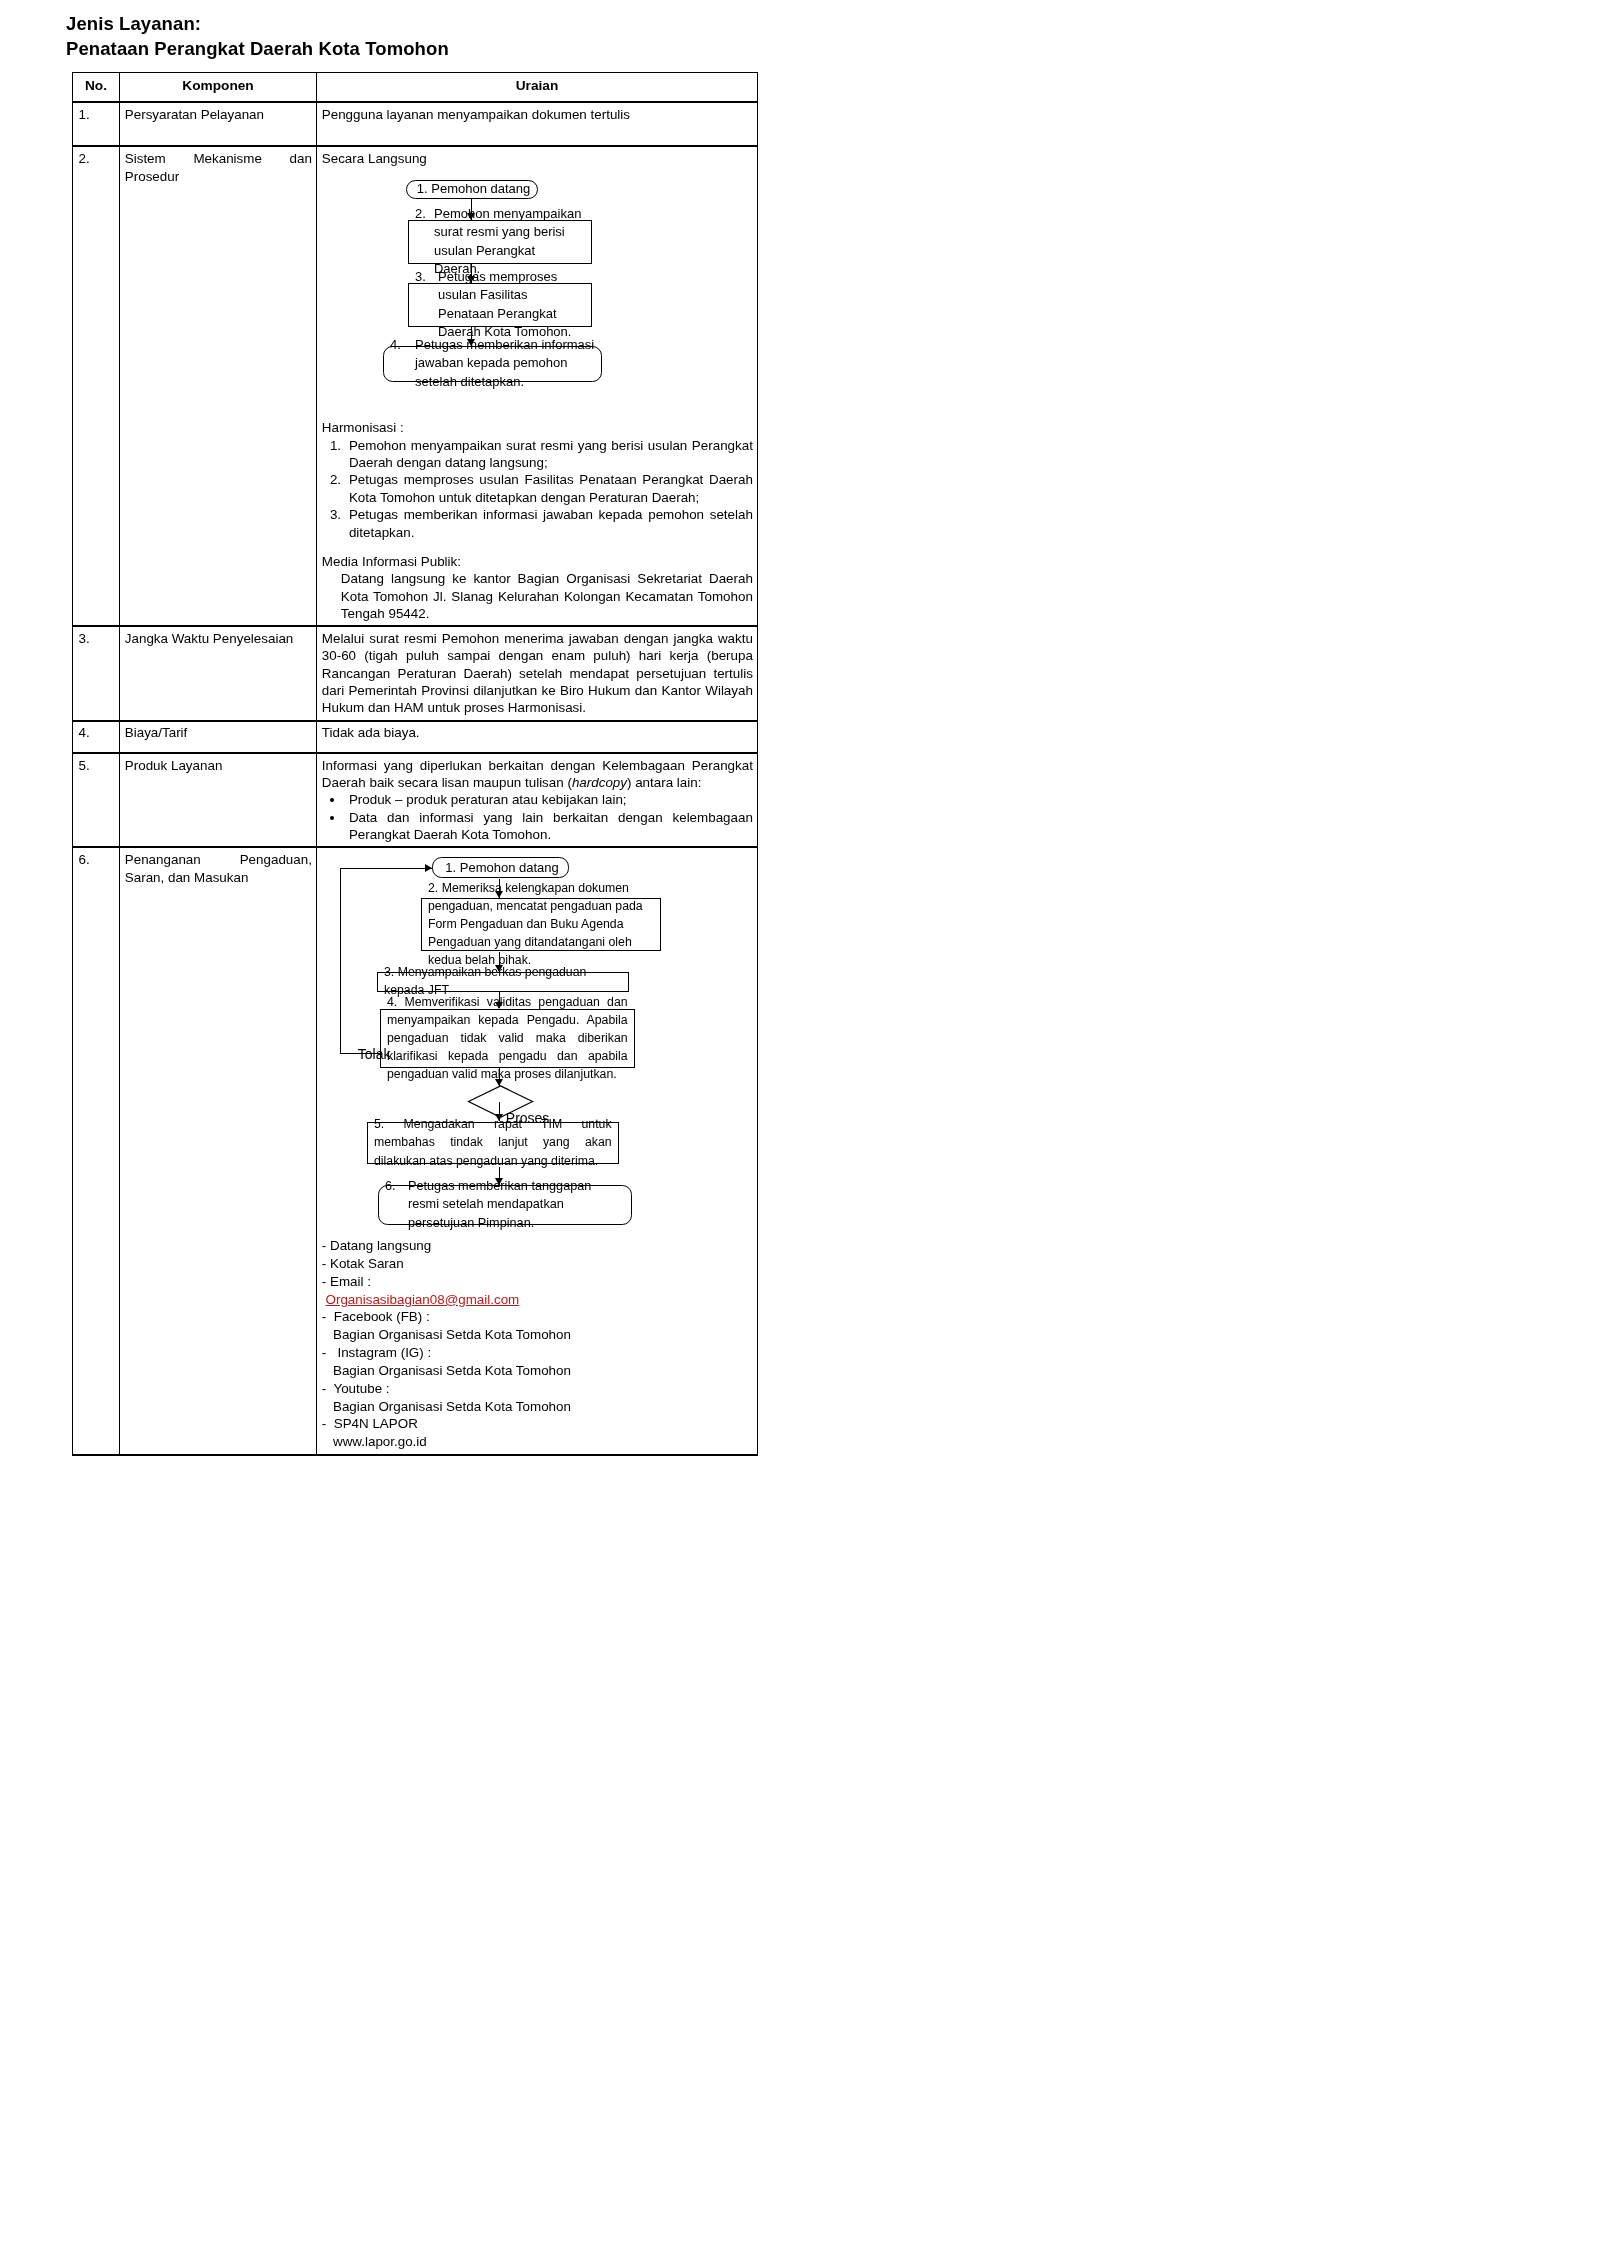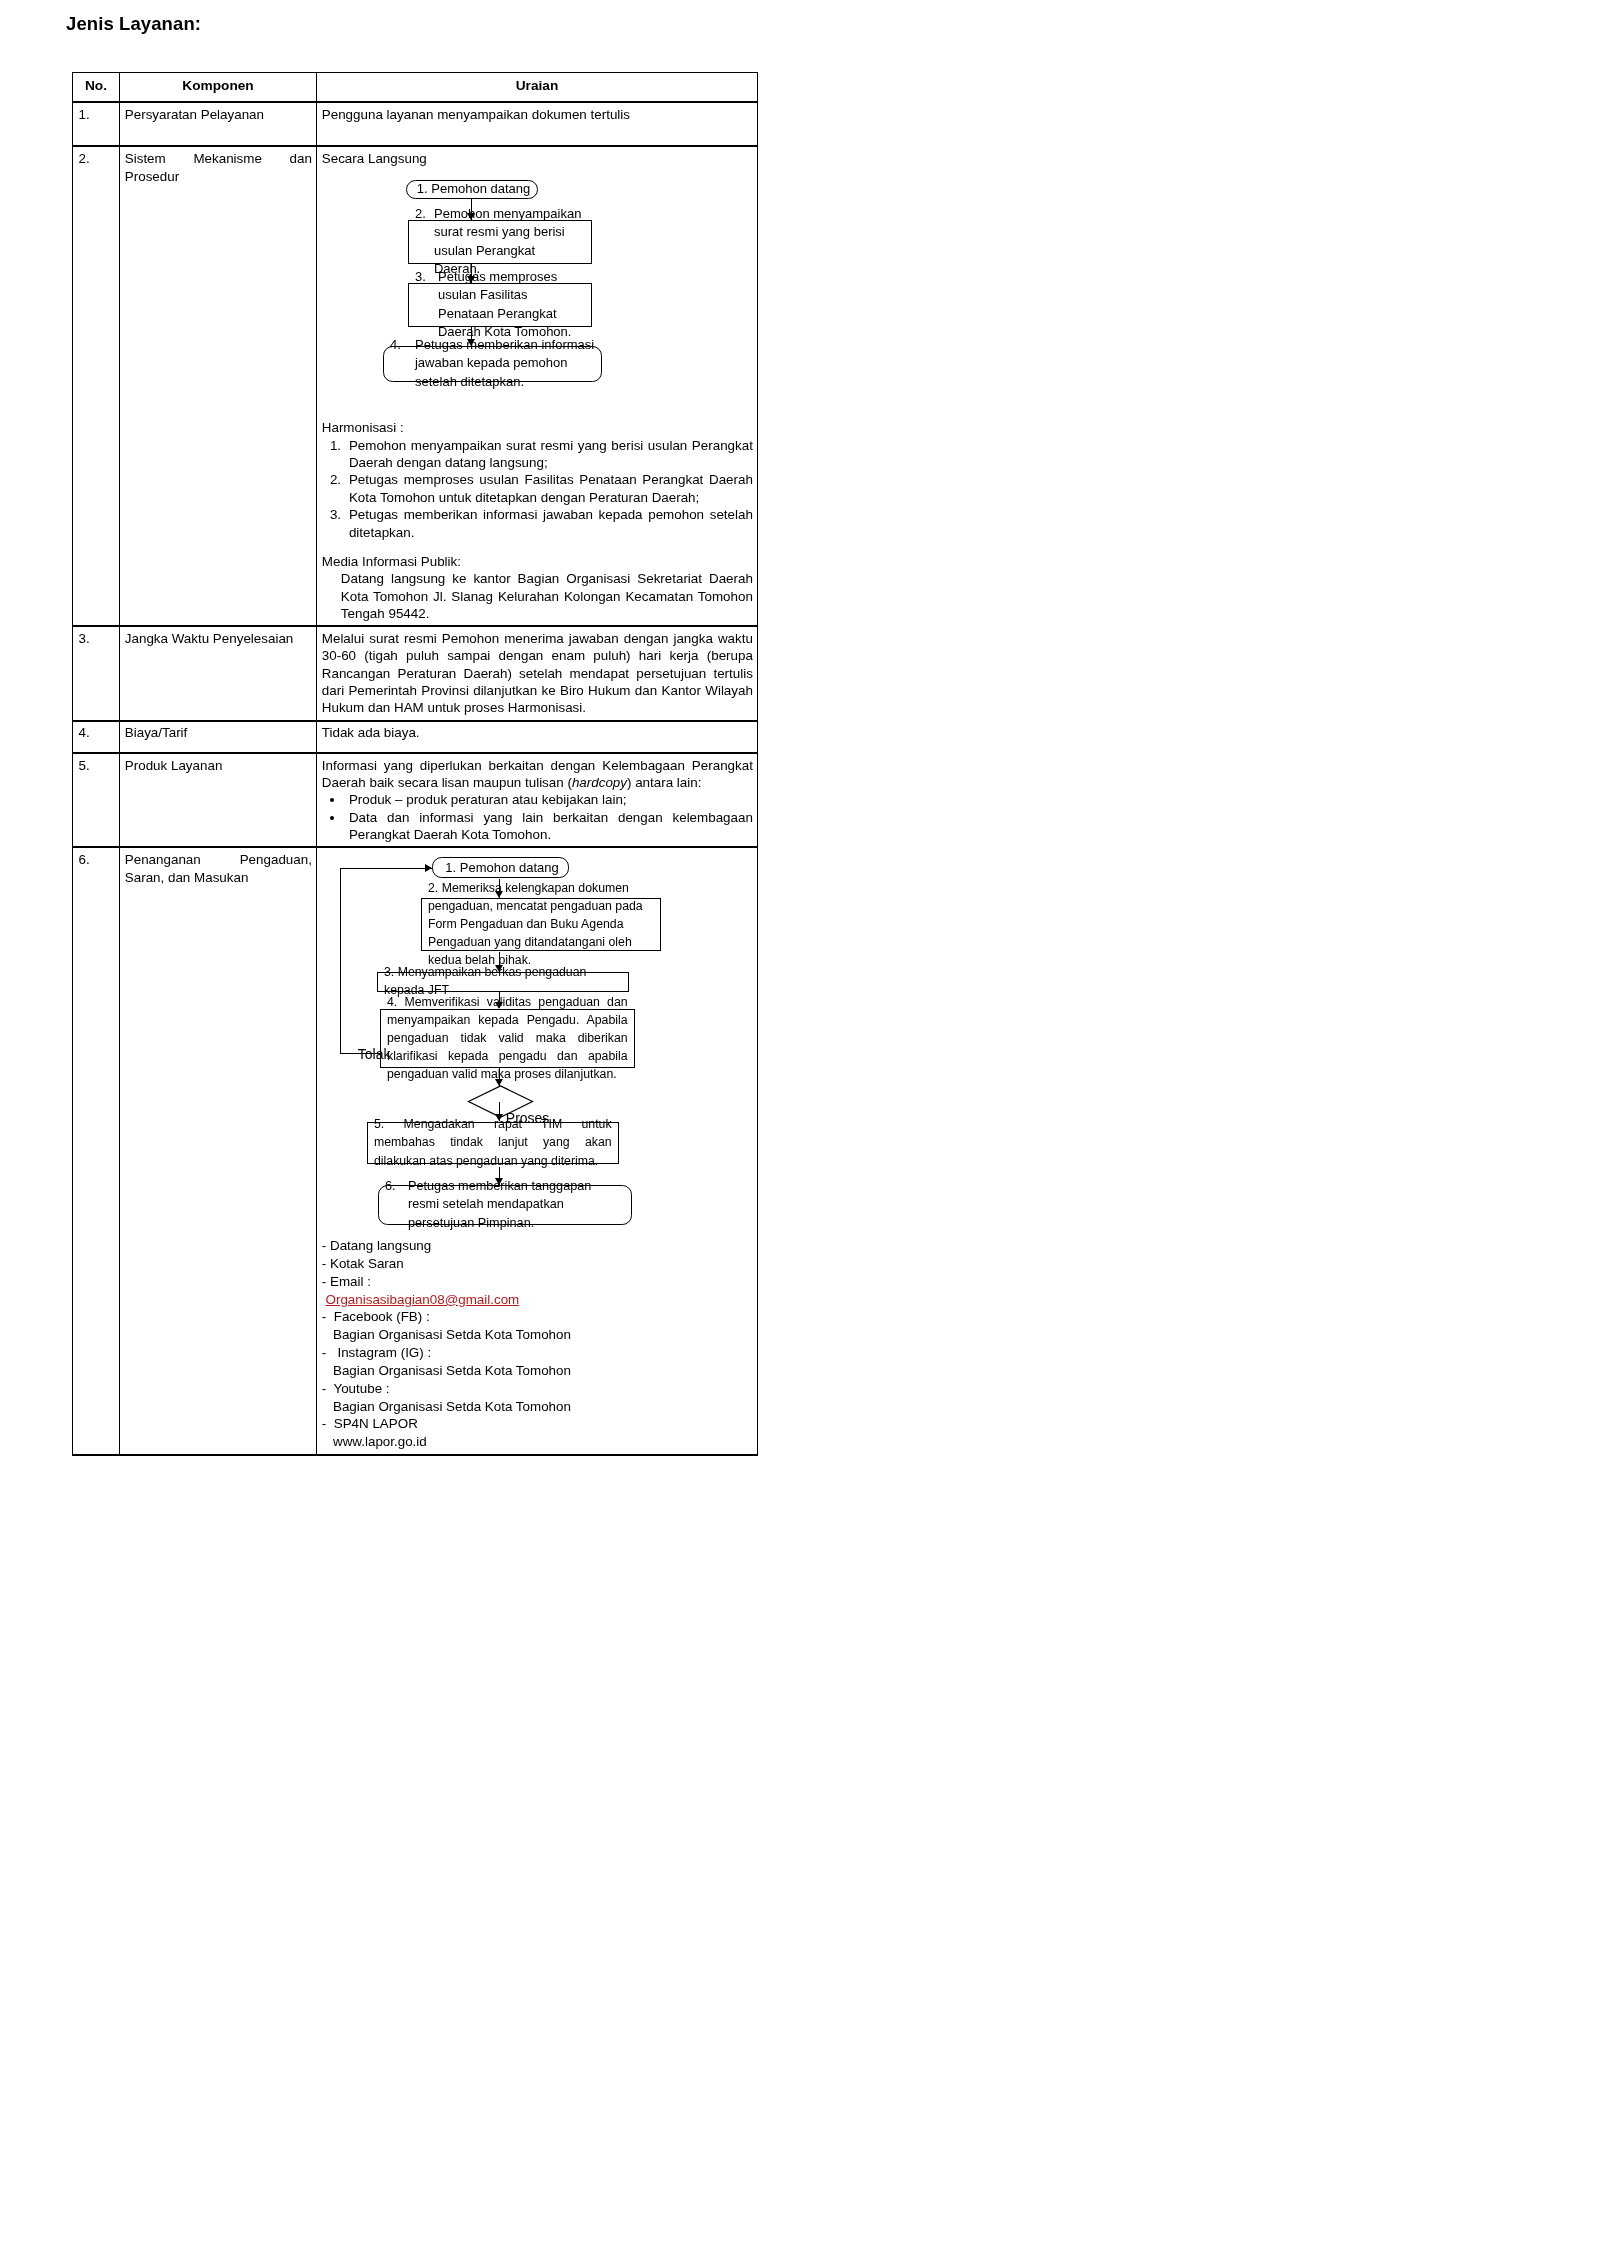--- a/index.html
+++ b/index.html
@@ -103,20 +103,21 @@
   .contacts{font-size:13.4px;line-height:1.33;}
   .contacts .row{white-space:pre;}
 </style>
 </head>
 <body>
 
 <div class="page">
 
   <div class="doc-head">
     <div>Jenis Layanan:</div>
+    <div>Penataan Perangkat Daerah Kota Tomohon</div>
   </div>
 
   <table class="spec">
     <colgroup>
         <col class="c1">
         <col class="c2">
         <col class="c3">
       </colgroup>
     <thead>
       <tr>

